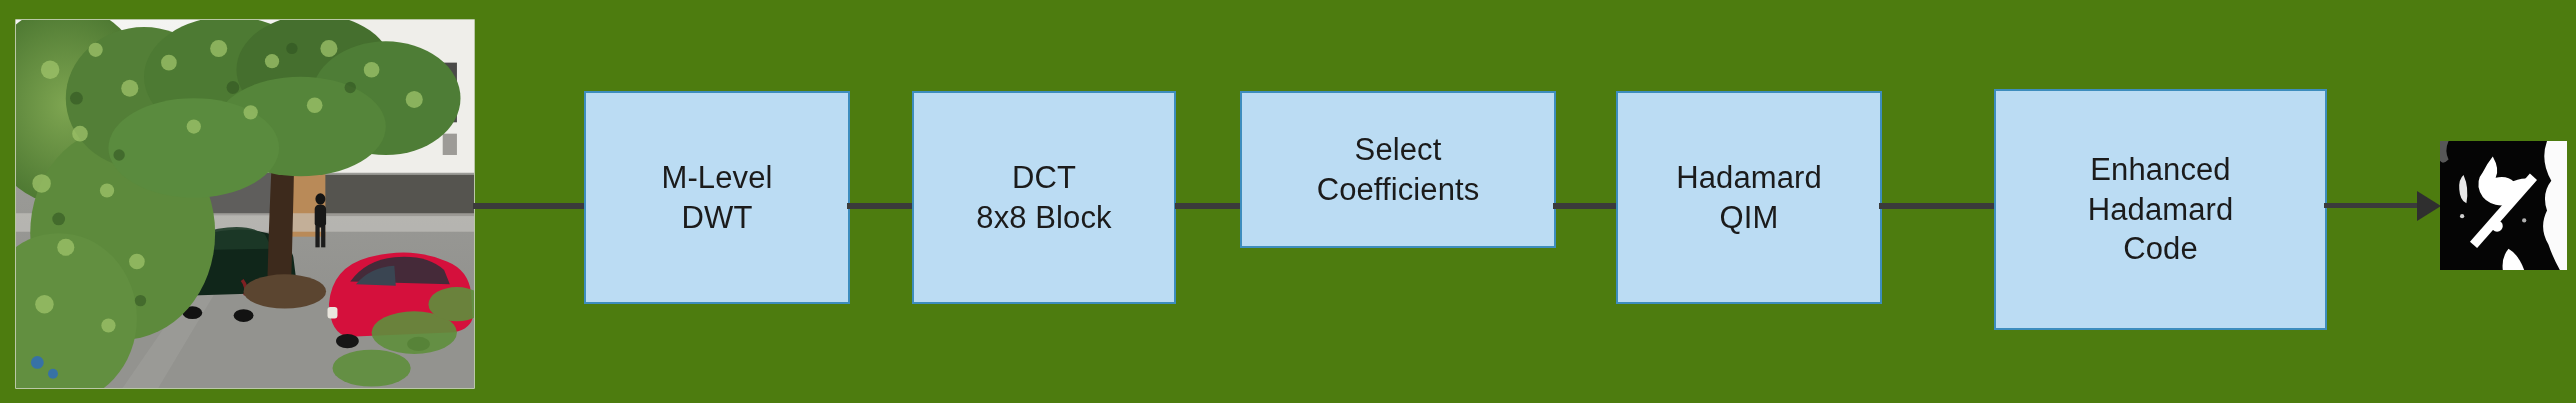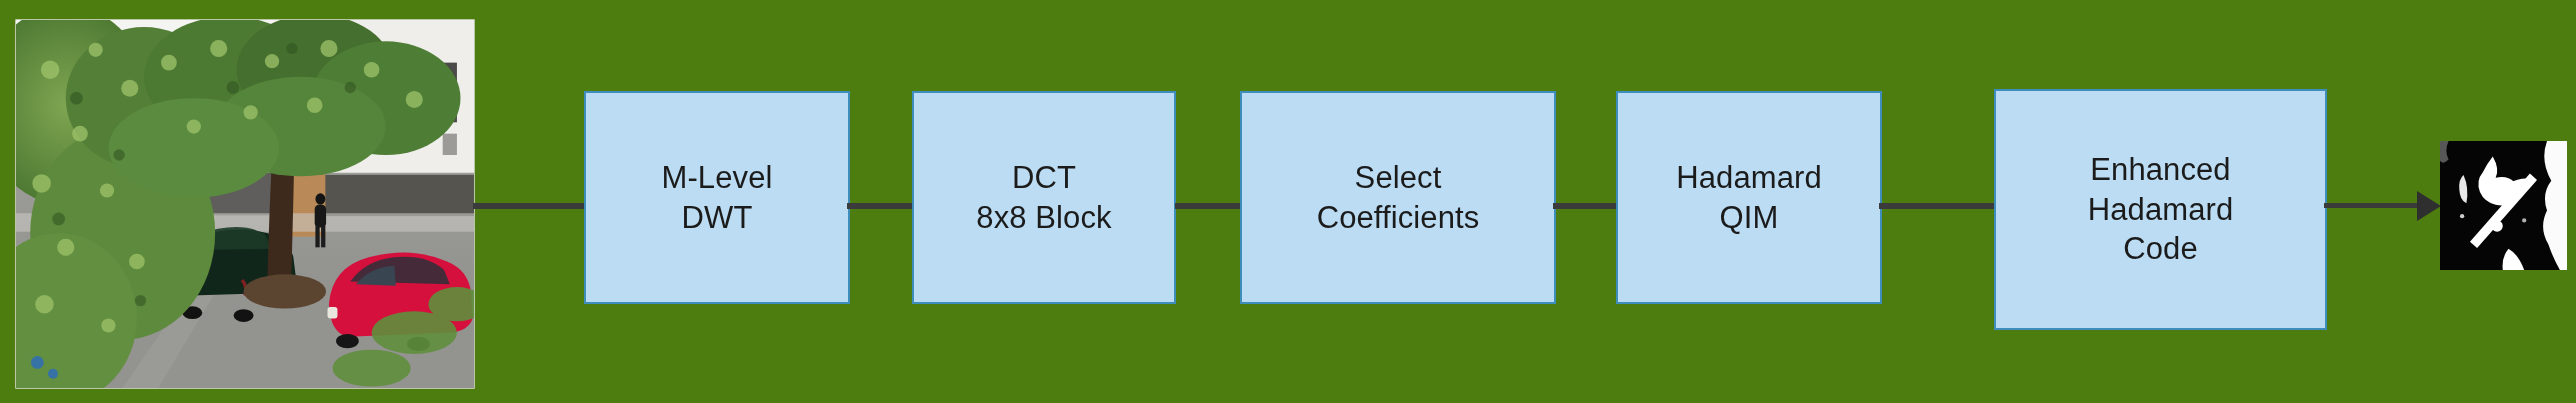--- a/index.html
+++ b/index.html
@@ -212,21 +212,21 @@
 
   <div class="connector" style="left:847px; top:203px; width:68px;"></div>
 
   <div class="block" style="left:912px; top:91px; width:264px; height:213px;">
     <span class="block-label">DCT
 8x8 Block</span>
   </div>
 
   <div class="connector" style="left:1175px; top:203px; width:68px;"></div>
 
-  <div class="block" style="left:1240px; top:91px; width:316px; height:213px;">
+  <div class="block" style="left:1240px; top:91px; width:316px; height:157px;">
     <span class="block-label">Select
 Coefficients</span>
   </div>
 
   <div class="connector" style="left:1553px; top:203px; width:65px;"></div>
 
   <div class="block" style="left:1616px; top:91px; width:266px; height:213px;">
     <span class="block-label">Hadamard
 QIM</span>
   </div>

